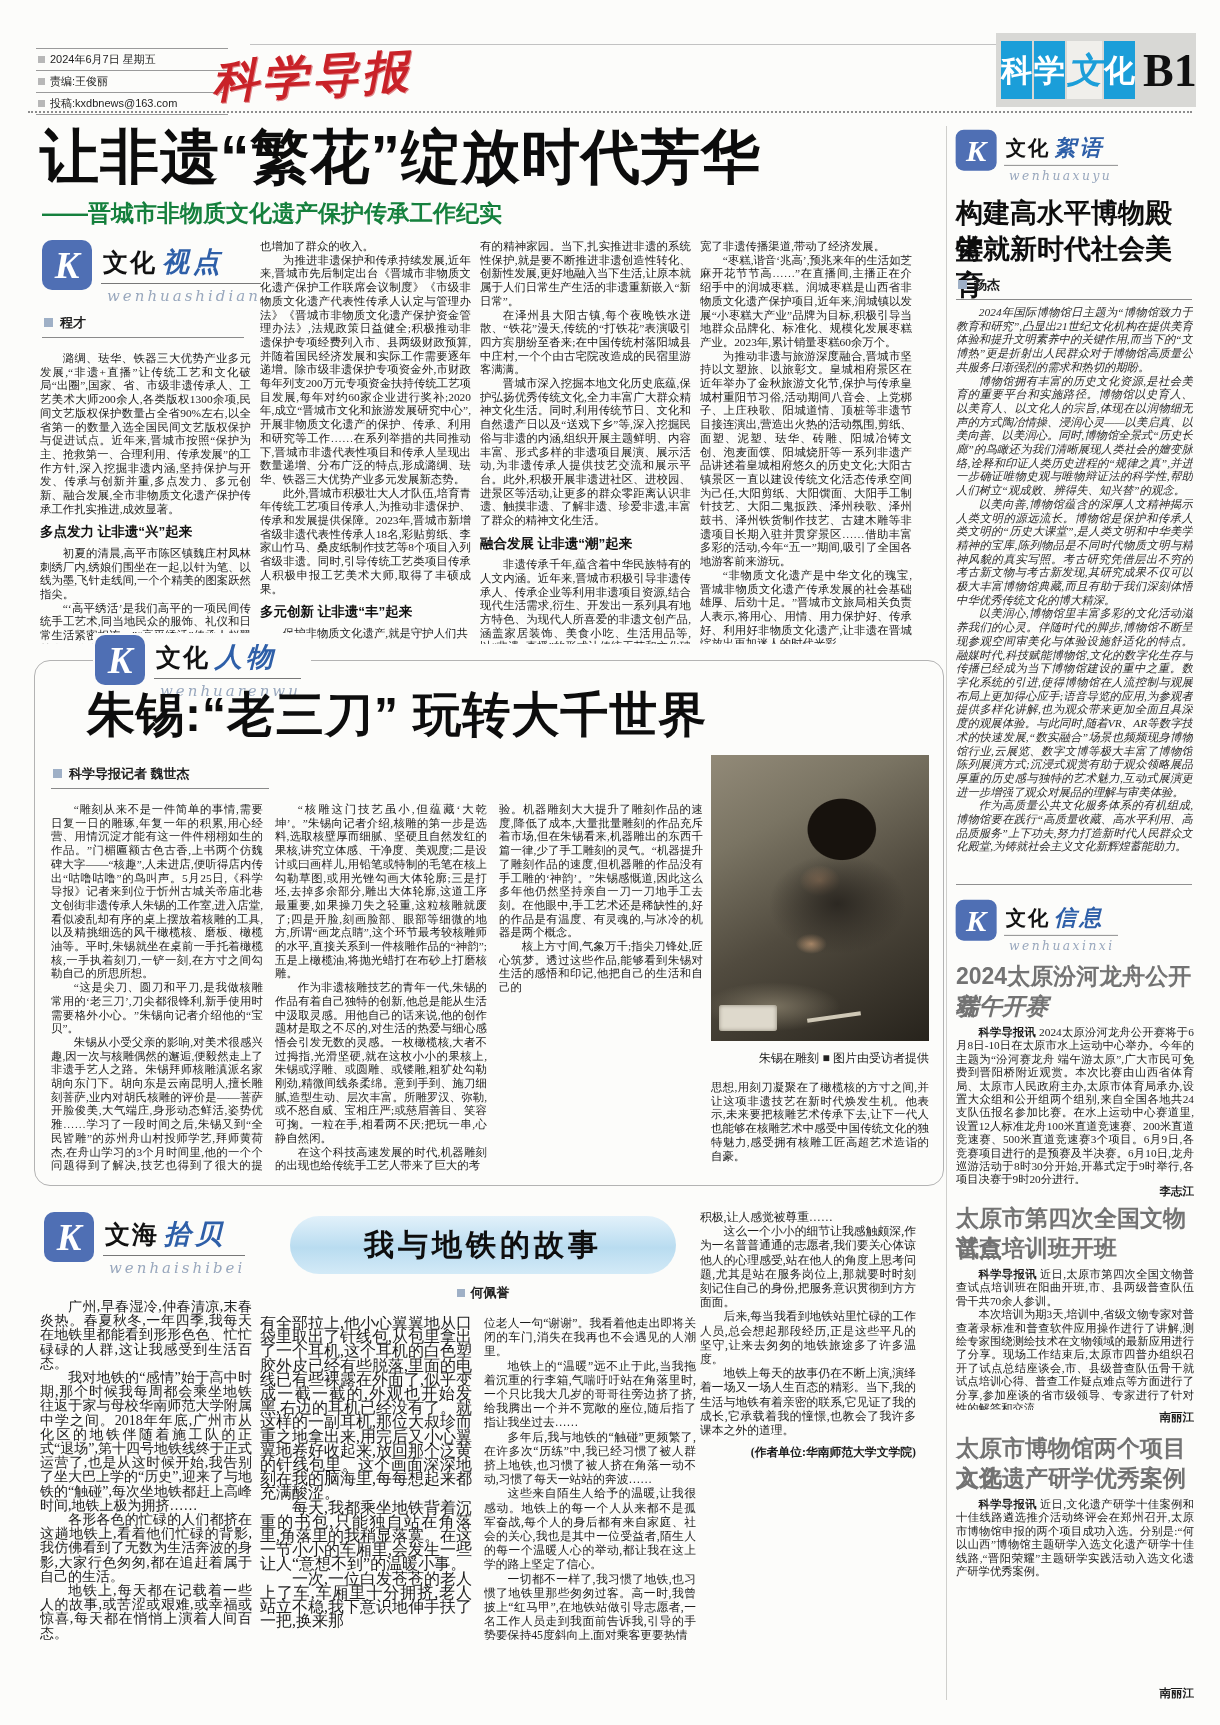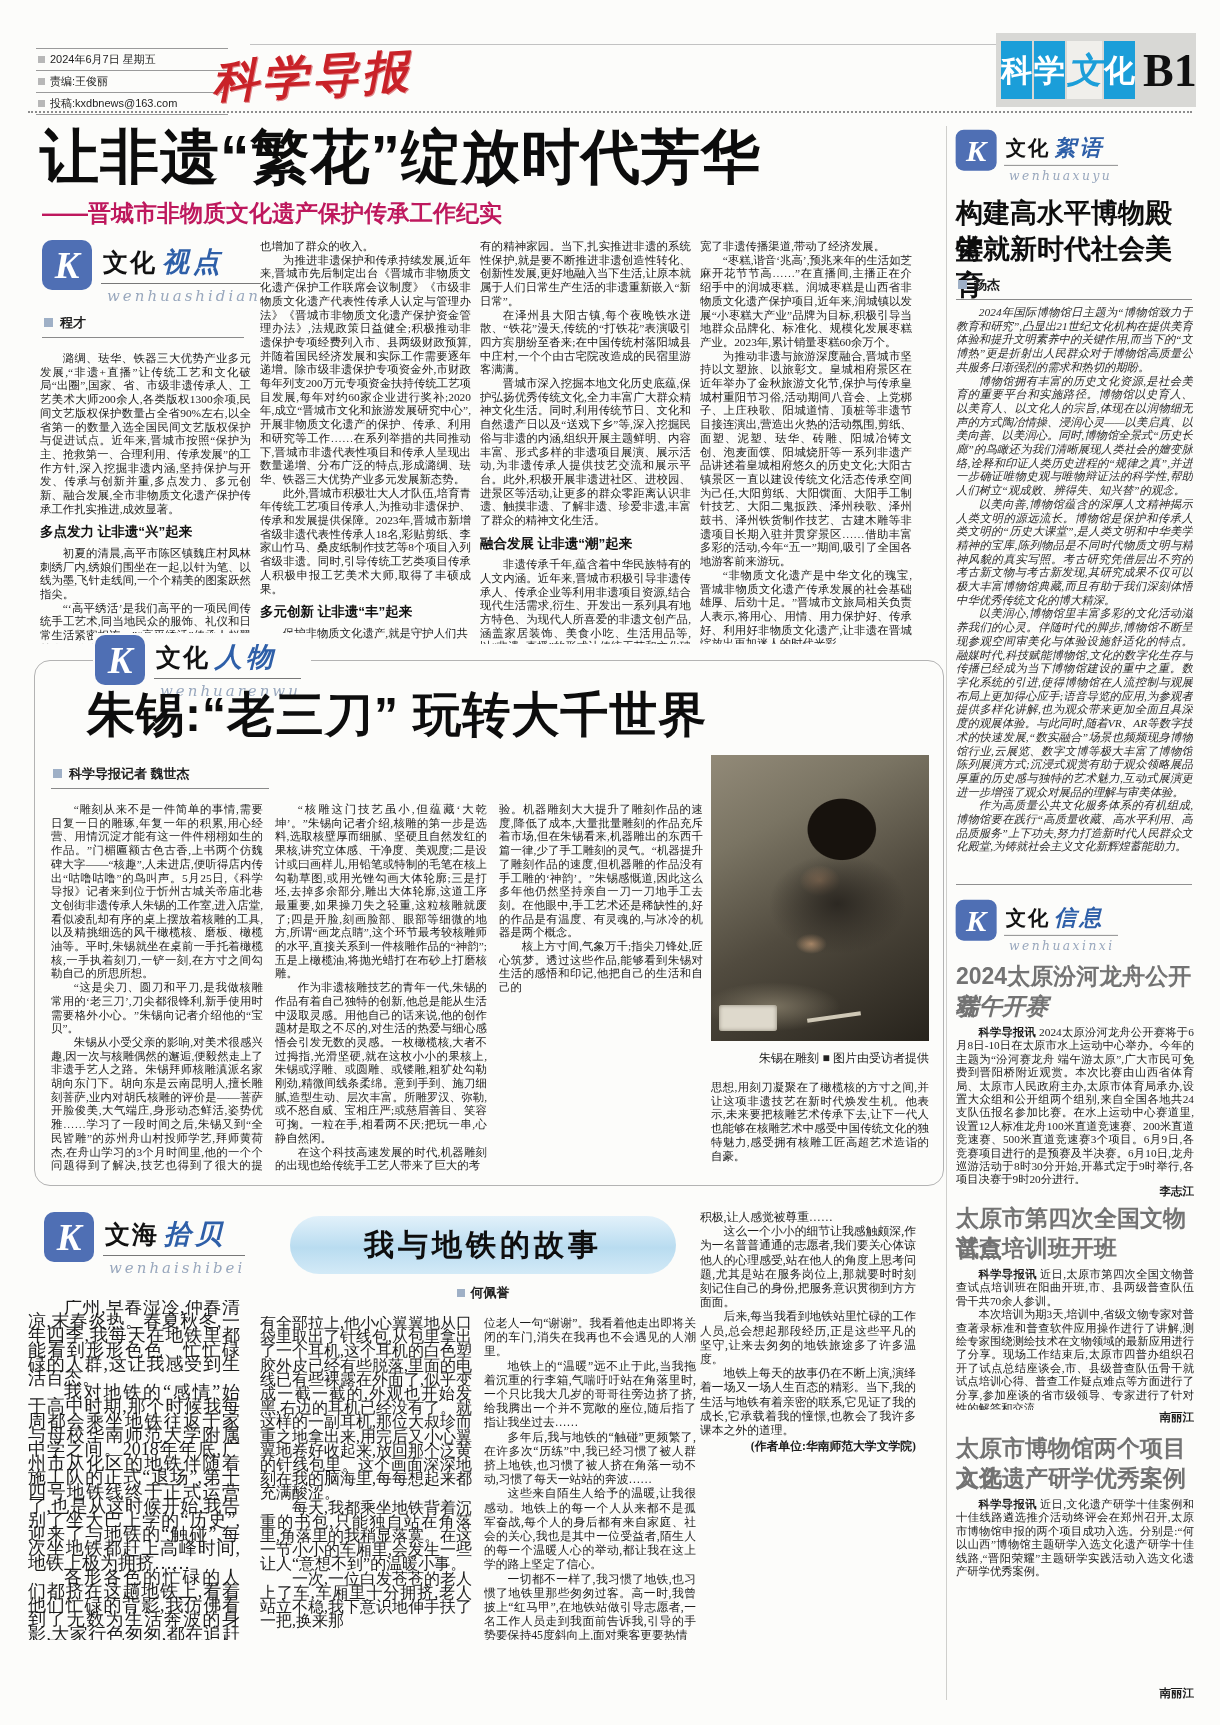--- a/index.html
+++ b/index.html
@@ -31,30 +31,30 @@
   .mblack{font:bold 25px "Liberation Sans","DejaVu Sans",sans-serif;letter-spacing:2px;color:#111;}
   .mcolor{font:bold italic 27px "Liberation Serif",serif;color:#2e5fa8;letter-spacing:4px;}
   .mpinyin{font:italic 15px "DejaVu Serif",serif;color:#98a7bd;letter-spacing:3px;padding:3px 0 0 6px;}
   .marker.small{transform:scale(.82);transform-origin:left top;}
 
   
   .col{position:absolute;overflow:hidden;font-size:11.4px;line-height:13.7px;text-align:justify;color:#1c1c1c;}
   .para{margin:0;text-indent:2em;}
   .para.cont{text-indent:0;}
   .sub{font:bold 13.5px/1 "Liberation Sans","DejaVu Sans",sans-serif;margin:9px 0 8px;color:#111;}
-  .sign{margin:2px 0 0;text-align:right;font-weight:bold;}
+  .sign{margin:8px 0 0;text-align:right;font-weight:bold;}
   .newsflag{font-family:"Liberation Sans",sans-serif;font-weight:bold;}
   .byline{position:absolute;font:bold 13px/1 "Liberation Sans",sans-serif;color:#222;
           border-bottom:1.5px solid #8a8a8a;padding:0 0 8px 2px;}
   .byline::before{content:"";display:inline-block;width:9px;height:9px;background:#9fb0c6;margin-right:7px;}
 
   
   #lead-hl{left:40px;top:124px;width:902px;font:900 59px/1.12 "Liberation Sans","DejaVu Sans",sans-serif;
            color:#0c0c0c;letter-spacing:1px;white-space:nowrap;}
-  #lead-sub{left:42px;top:200px;font:600 23px/1.2 "Liberation Sans",sans-serif;color:#be185d;}
+  #lead-sub{left:42px;top:200px;font:600 23px/1.2 "Liberation Sans",sans-serif;color:#15803d;}
 
   
   #renwu-box{left:34px;top:660px;width:908px;height:524px;border:1px solid #b3b3b3;border-radius:16px;}
   #renwu-hl{position:absolute;left:52px;top:30px;font:900 48px/1 "Liberation Sans","DejaVu Sans",sans-serif;
             color:#0d0d0d;letter-spacing:1px;white-space:nowrap;}
   #photo{position:absolute;left:676px;top:94px;width:218px;height:286px;overflow:hidden;
      background:
        radial-gradient(ellipse 58px 52px at 60% 26%, #17120d 0%, #17120d 58%, rgba(23,18,13,0) 60%),
        radial-gradient(ellipse 95px 70px at 58% 52%, #2c2822 0%, rgba(44,40,34,0) 72%),
        radial-gradient(ellipse 26px 20px at 50% 44%, #a9886a 0%, rgba(169,136,106,0) 78%),
@@ -194,21 +194,21 @@
         <span class="mcolor">拾贝</span>
       </div>
       <span class="mpinyin">wenhaishibei</span>
     </div>
   </div>
   <div class="abs" id="essay-pill">
     <span id="essay-title">我与地铁的故事</span>
   </div>
   <div class="abs" id="essay-byline">何佩誉</div>
 
-  <div class="col" style="left:28px;top:1300px;width:212px;height:340px;font-size:18px;line-height:14.2px;">
+  <div class="col" style="left:40px;top:1300px;width:212px;height:340px;font-size:14px;line-height:14.2px;">
       <p class="para">广州,早春湿冷,仲春清凉,末春炎热。春夏秋冬,一年四季,我每天在地铁里都能看到形形色色、忙忙碌碌的人群,这让我感受到生活百态。</p>
       <p class="para">我对地铁的“感情”始于高中时期,那个时候我每周都会乘坐地铁往返于家与母校华南师范大学附属中学之间。2018年年底,广州市从化区的地铁伴随着施工队的正式“退场”,第十四号地铁线终于正式运营了,也是从这时候开始,我告别了坐大巴上学的“历史”,迎来了与地铁的“触碰”,每次坐地铁都赶上高峰时间,地铁上极为拥挤……</p>
       <p class="para">各形各色的忙碌的人们都挤在这趟地铁上,看着他们忙碌的背影,我仿佛看到了无数为生活奔波的身影,大家行色匆匆,都在追赶着属于自己的生活。</p>
       <p class="para">地铁上,每天都在记载着一些人的故事,或苦涩或艰难,或幸福或惊喜,每天都在悄悄上演着人间百态。</p>
       <p class="para">2019年年初,让我印象最深的是一位坐在我对面的大叔,他穿着一身沾满灰尘的工装,外套的拉链也没</p>
     </div>
   <div class="col" style="left:260px;top:1316px;width:212px;height:324px;font-size:16px;line-height:14.2px;">
       <p class="para cont">有全部拉上,他小心翼翼地从口袋里取出了针线包,从包里拿出了一个耳机,这个耳机的白色塑胶外皮已经有些脱落,里面的电线已有些裸露在外面了,似乎变成一截一截的,外观也开始发黑,右边的耳机已经没有了。就这样的一副耳机,那位大叔珍而重之地拿出来,用完后又小心翼翼地卷好收起来,放回那个泛黄的针线包里。这个画面深深地刻在我的脑海里,每每想起来都充满酸涩。</p>
       <p class="para">每天,我都乘坐地铁背着沉重的书包,只能独自站在角落里,角落里的我稍显落寞。在这一节小小的车厢里,会发生一些让人“意想不到”的温暖小事。</p>
       <p class="para">一次,一位白发苍苍的老人上了车,车厢里十分拥挤,老人站立不稳,我下意识地伸手扶了一把,换来那</p>

